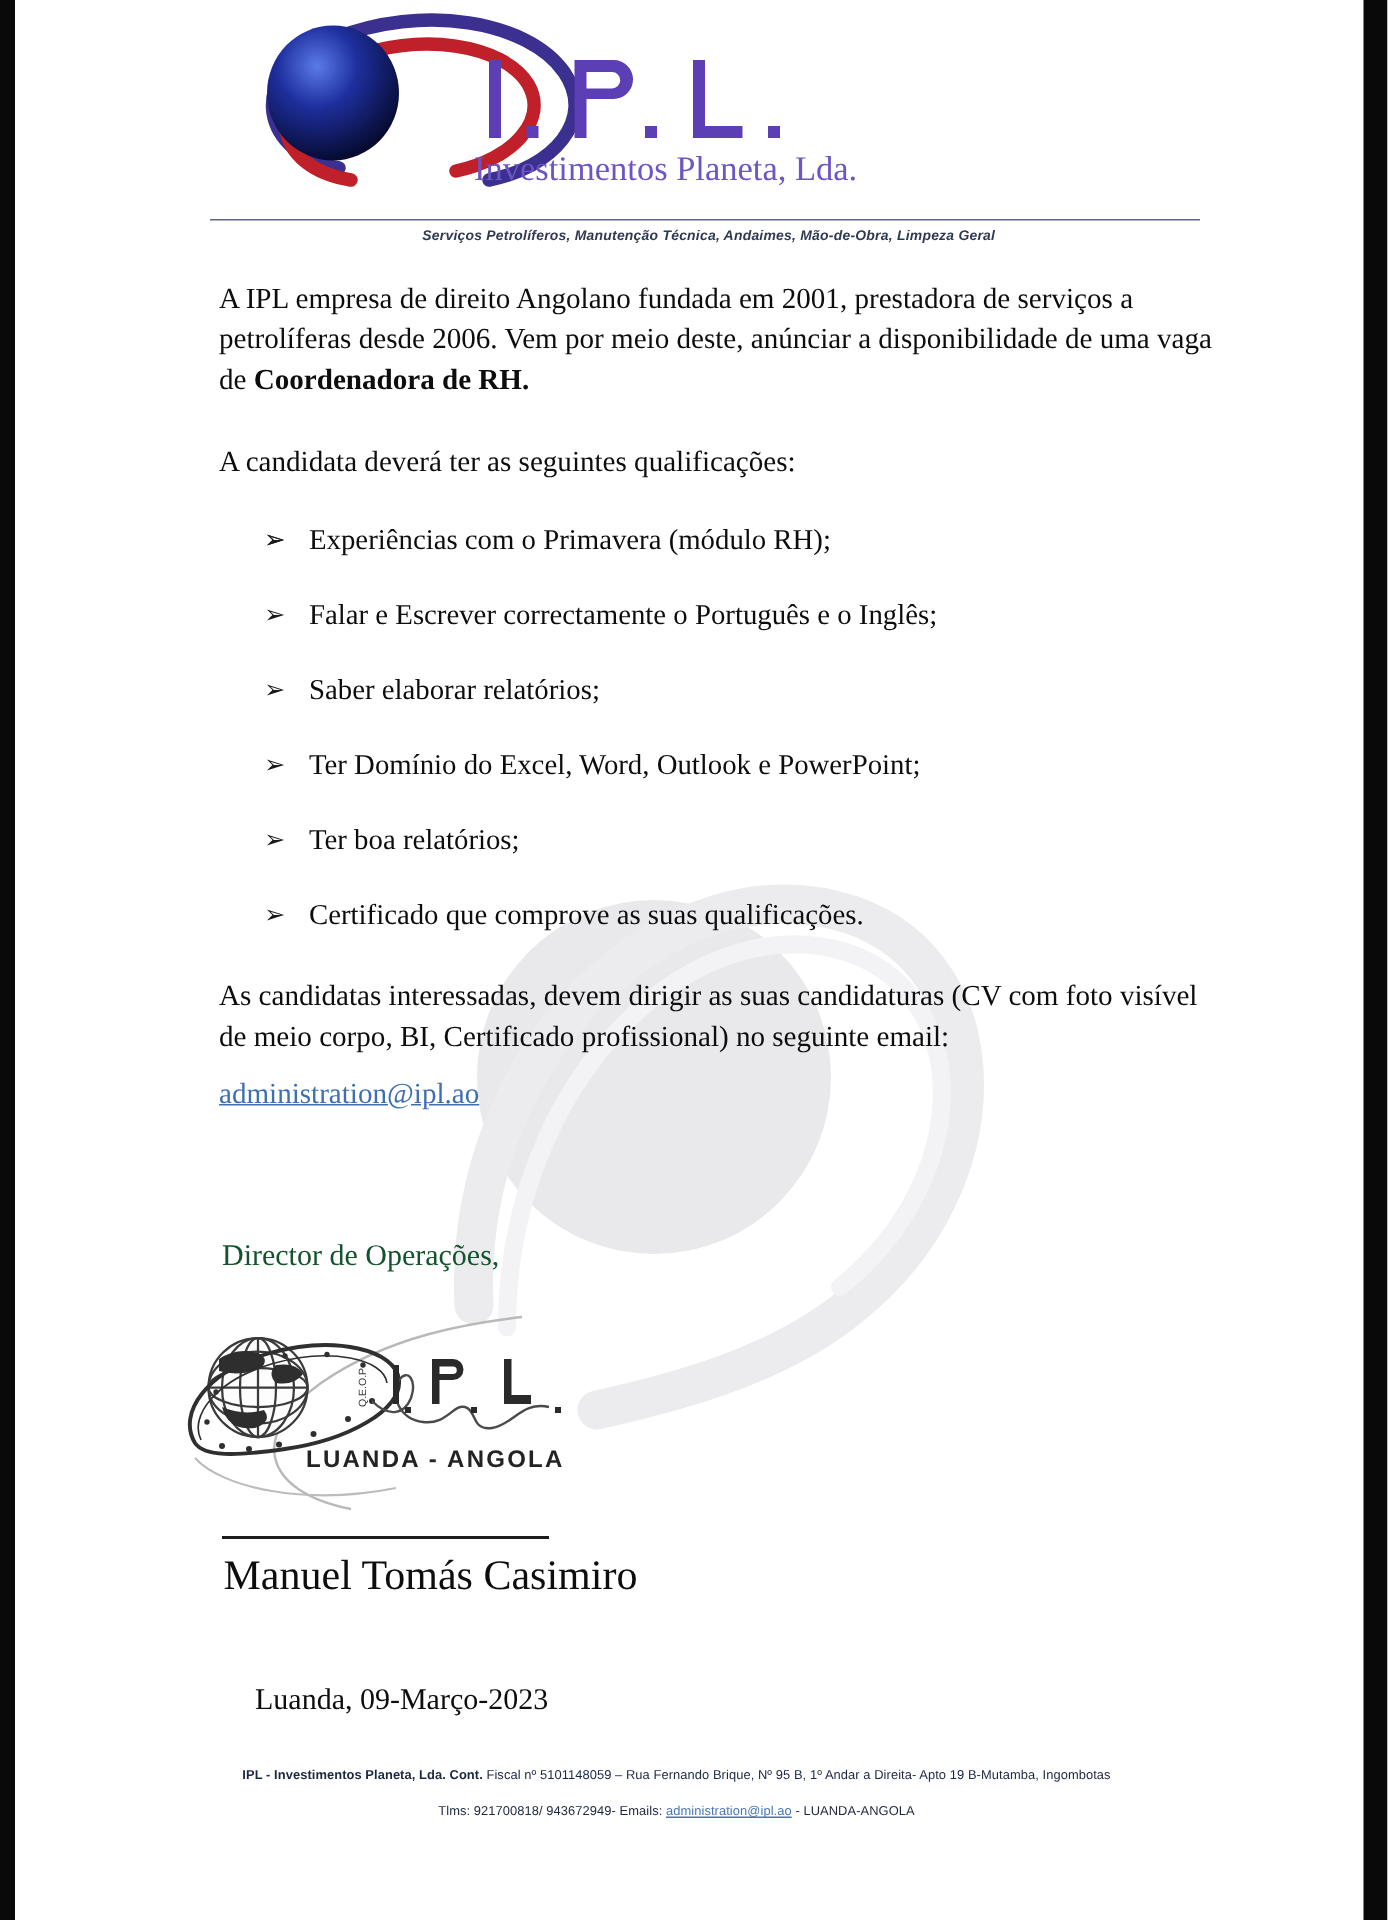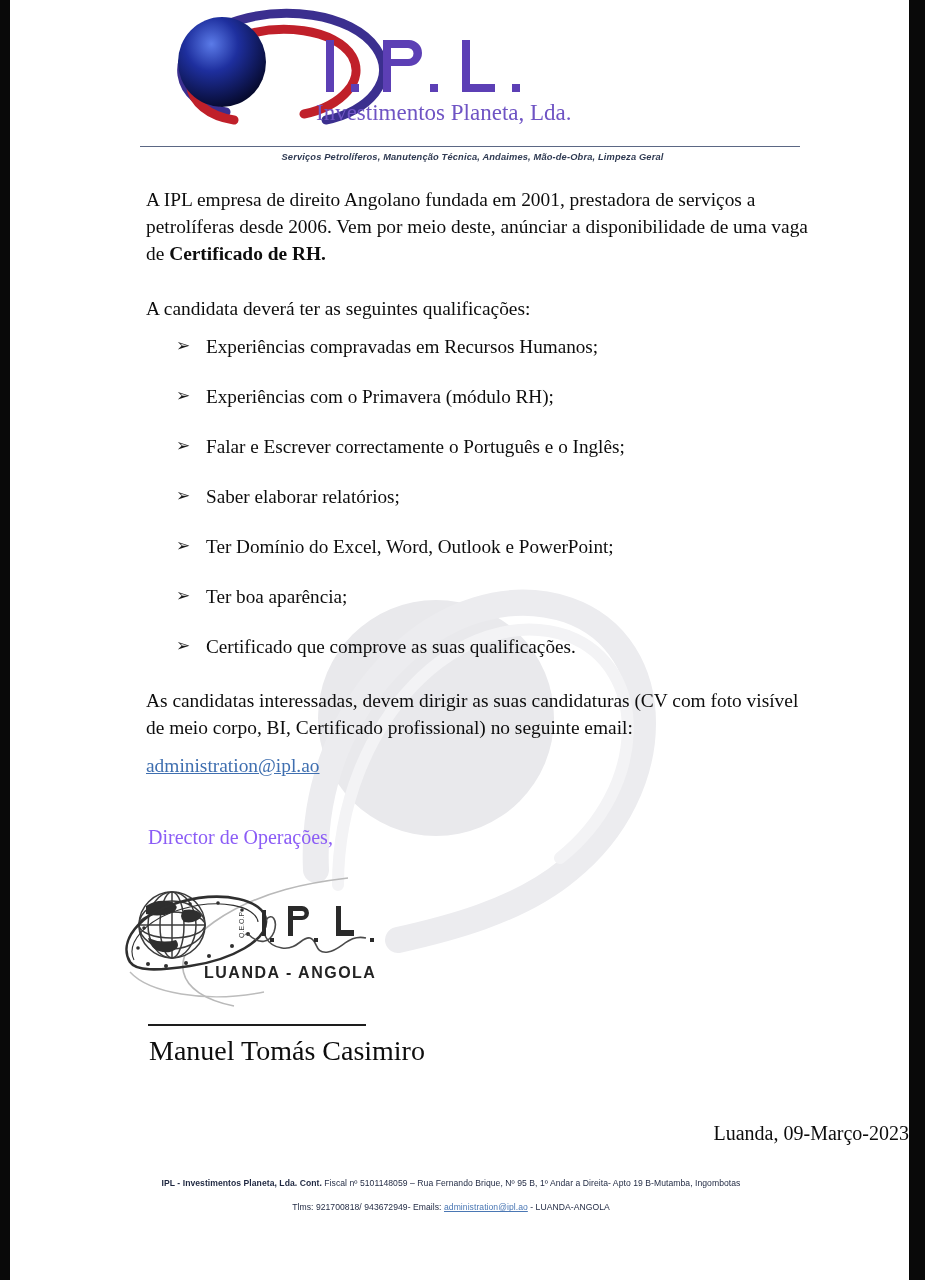--- a/index.html
+++ b/index.html
@@ -120,21 +120,21 @@
     color: #3f6fb0;
     text-decoration: underline;
   }
 
   
   .sig-title {
     position: absolute;
     left: 138px;
     top: 826px;
     font-size: 20px;
-    color: #8b5cf6;
+    color: #14532d;
     z-index: 2;
   }
 
   .stamp {
     position: absolute;
     left: 104px;
     top: 876px;
     width: 300px;
     height: 135px;
     z-index: 2;
@@ -157,21 +157,21 @@
     font-size: 28px;
     color: #0d0d0d;
     z-index: 3;
   }
 
   .date-line {
     position: absolute;
     left: 0;
     right: 0;
     top: 1122px;
-    text-align: right;
+    text-align: left;
     padding-left: 160px;
     font-size: 20px;
     color: #0d0d0d;
     z-index: 2;
   }
 
   
   .footer {
     position: absolute;
     left: 0;
@@ -235,31 +235,31 @@
     </g>
 
     <text x="186" y="112" font-family="'Liberation Serif', serif" font-size="23" fill="#6f54c4">Investimentos Planeta, Lda.</text>
   </svg>
 
   <div class="rule"></div>
   <div class="tagline">Serviços Petrolíferos, Manutenção Técnica, Andaimes, Mão-de-Obra, Limpeza Geral</div>
 
   <div class="content">
 
-    <p class="para"><span>A IPL empresa de direito Angolano fundada em 2001, prestadora de serviços a petrolíferas desde 2006. Vem por meio deste, anúnciar a disponibilidade de uma vaga  de </span><span class="bold">Certificado  de RH.</span></p>
+    <p class="para"><span>A IPL empresa de direito Angolano fundada em 2001, prestadora de serviços a petrolíferas desde 2006. Vem por meio deste, anúnciar a disponibilidade de uma vaga  de </span><span class="bold">Coordenadora  de RH.</span></p>
 
     <p class="para tight">A candidata deverá ter as seguintes qualificações:</p>
 
     <ul class="quals">
-      <li><span class="bullet">➢</span><span>Experiências compravadas em Recursos Humanos;</span></li>
+      <li><span class="bullet">➢</span></li>
       <li><span class="bullet">➢</span><span>Experiências com o Primavera (módulo RH);</span></li>
       <li><span class="bullet">➢</span><span>Falar e Escrever correctamente o Português e o Inglês;</span></li>
       <li><span class="bullet">➢</span><span>Saber elaborar relatórios;</span></li>
       <li><span class="bullet">➢</span><span>Ter Domínio do Excel, Word, Outlook e PowerPoint;</span></li>
-      <li><span class="bullet">➢</span><span>Ter boa aparência;</span></li>
+      <li><span class="bullet">➢</span><span>Ter boa relatórios;</span></li>
       <li><span class="bullet">➢</span><span>Certificado que comprove as suas qualificações.</span></li>
     </ul>
 
     <p class="para tight">As candidatas interessadas, devem dirigir as suas candidaturas (CV com foto visível de meio corpo, BI, Certificado profissional) no seguinte email:</p>
 
     <a class="email-link" href="#">administration@ipl.ao</a>
   </div>
 
   <div class="sig-title">Director de Operações,</div>
 

